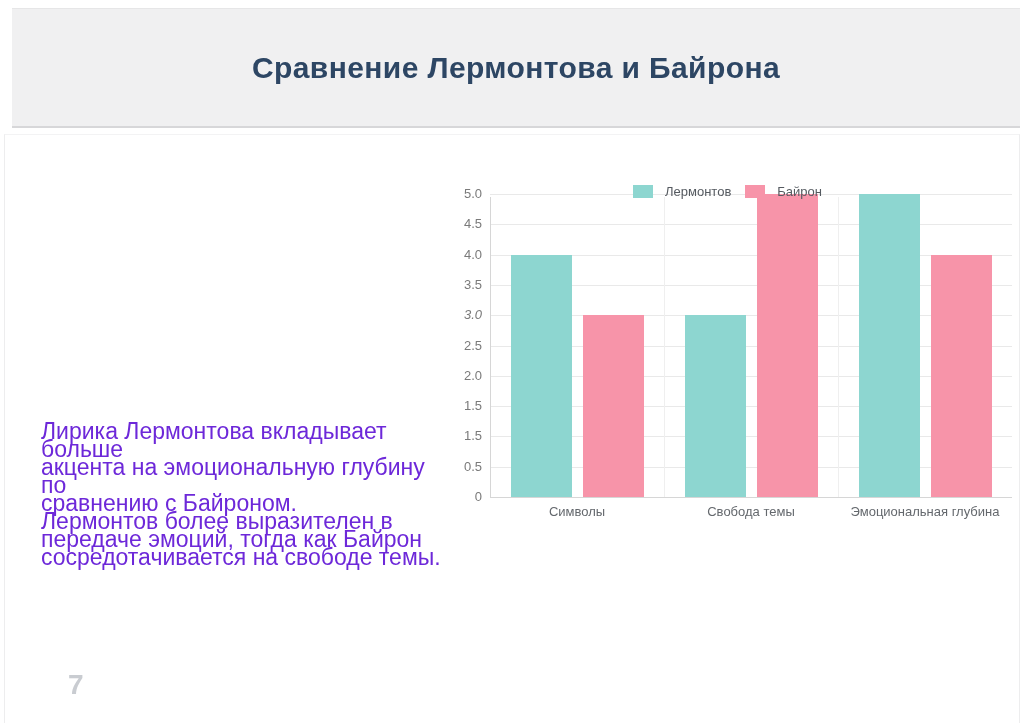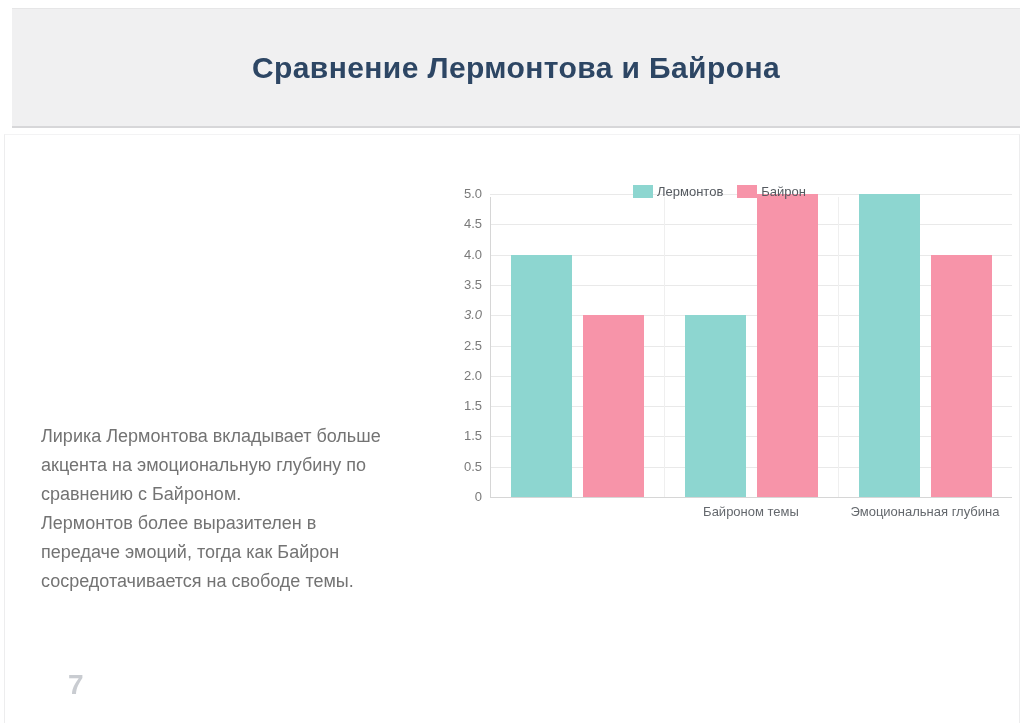--- a/index.html
+++ b/index.html
@@ -24,21 +24,21 @@
   .content-card {
     position: absolute; left: 4px; right: 4px; top: 134px; bottom: 0;
     background: #ffffff;
     border-left: 1px solid #ededee;
     border-right: 1px solid #ededee;
     border-top: 1px solid #f3f3f4;
   }
 
   .body-text {
     position: absolute; left: 36px; top: 287px; width: 400px;
-    font-size: 18px; line-height: 29px; color: #737373;
+    font-size: 23px; line-height: 18px; color: #6d28d9;
     white-space: pre-line;
   }
 
   .page-number {
     position: absolute; left: 63px; top: 534px;
     font-size: 28px; font-weight: 600; color: #c9ccd1;
   }
 
   .caption {
     position: absolute; right: 14px; top: 543px;
@@ -59,21 +59,21 @@
     position: absolute; width: 220px; text-align: center;
     font-size: 13px; color: #64686d;
     transform: translateX(-50%);
   }
   .bar { position: absolute; }
 
   .legend {
     position: absolute; display: flex; align-items: center; gap: 14px;
     font-size: 13px; color: #555a60;
   }
-  .legend-item { display: flex; align-items: center; gap: 4px; }
+  .legend-item { display: flex; align-items: center; gap: 12px; }
   .legend-swatch { width: 20px; height: 13px; display: inline-block; }
 </style>
 </head>
 <body>
 
 <div class="slide">
 
   <div class="header-band">
     <div class="slide-title">Сравнение Лермонтова и Байрона</div>
   </div>
@@ -109,23 +109,24 @@
       <div class="ytick" style="left: 442px; top: 428.4px;">1.5</div>
       <div class="gridline-h" style="left: 490px; width: 522px; top: 466.7px;"></div>
       <div class="ytick" style="left: 442px; top: 458.7px;">0.5</div>
       <div class="ytick" style="left: 442px; top: 489px;">0</div>
       <div class="gridline-v" style="left: 664px; top: 197px; height: 300px;"></div>
       <div class="gridline-v" style="left: 838px; top: 197px; height: 300px;"></div>
       <div class="axis-line" style="left: 490px; top: 197px; width: 1px; height: 300px;"></div>
       <div class="axis-line" style="left: 490px; top: 497px; width: 522px; height: 1px;"></div>
       <div class="bar" style="left: 510.5px; width: 61px; top: 254.6px; height: 242.4px; background: rgb(141, 214, 208);"></div>
       <div class="bar" style="left: 582.5px; width: 61px; top: 315.2px; height: 181.8px; background: rgb(247, 148, 169);"></div>
+      <div class="xtick" style="left: 577px; top: 504px;">Символы</div>
       <div class="bar" style="left: 684.5px; width: 61px; top: 315.2px; height: 181.8px; background: rgb(141, 214, 208);"></div>
       <div class="bar" style="left: 756.5px; width: 61px; top: 194px; height: 303px; background: rgb(247, 148, 169);"></div>
-      <div class="xtick" style="left: 751px; top: 504px;">Байроном темы</div>
+      <div class="xtick" style="left: 751px; top: 504px;">Свобода темы</div>
       <div class="bar" style="left: 858.5px; width: 61px; top: 194px; height: 303px; background: rgb(141, 214, 208);"></div>
       <div class="bar" style="left: 930.5px; width: 61px; top: 254.6px; height: 242.4px; background: rgb(247, 148, 169);"></div>
       <div class="xtick" style="left: 925px; top: 504px;">Эмоциональная глубина</div>
       <div class="legend" style="left: 633px; top: 184px;">
         <div class="legend-item">
           <span class="legend-swatch" style="background: rgb(141, 214, 208);"></span>
           <span>Лермонтов</span>
         </div>
         <div class="legend-item">
           <span class="legend-swatch" style="background: rgb(247, 148, 169);"></span>

